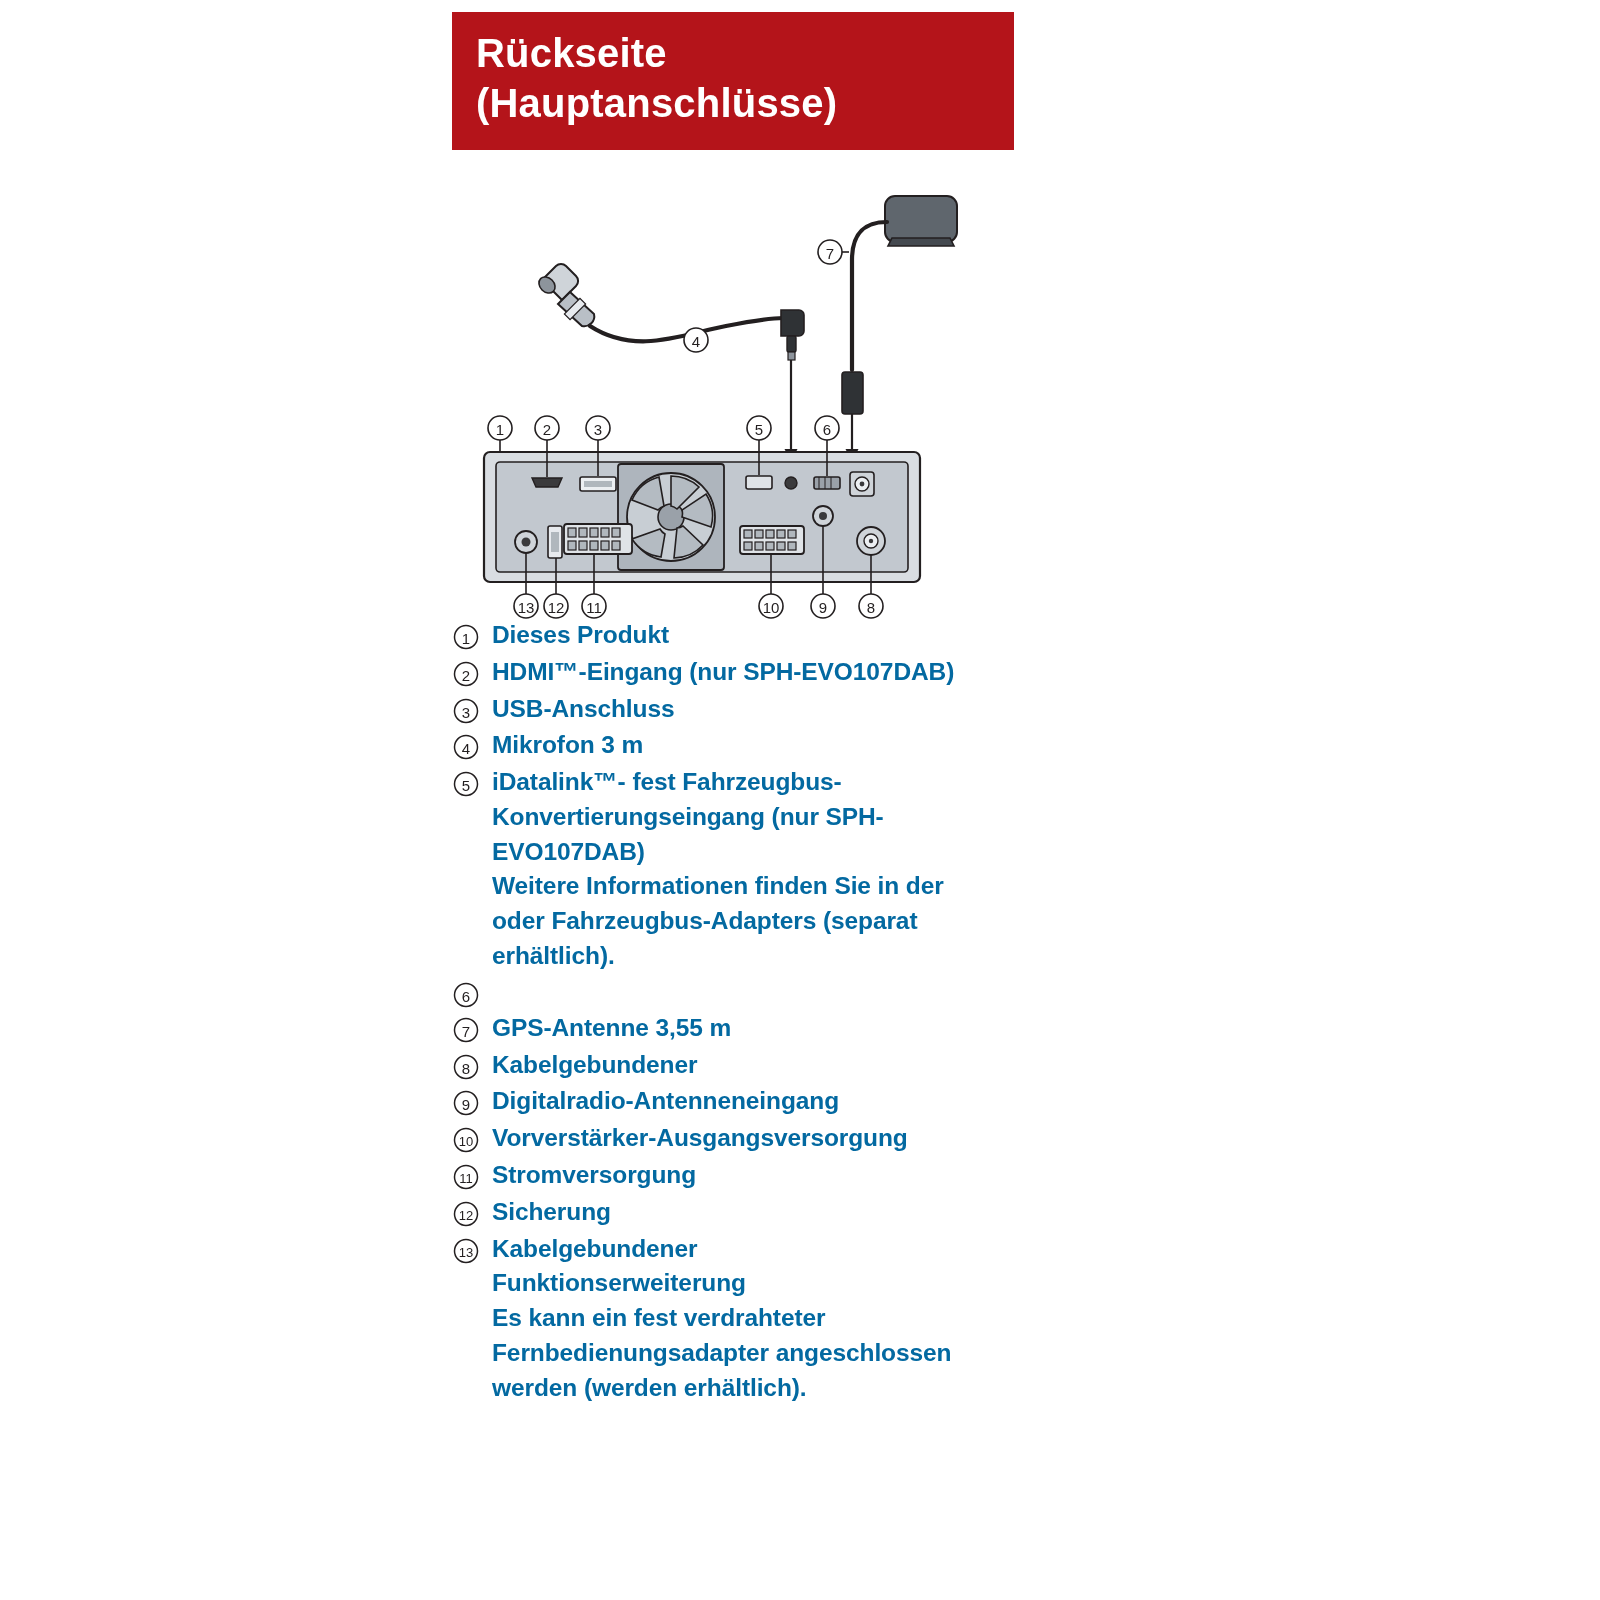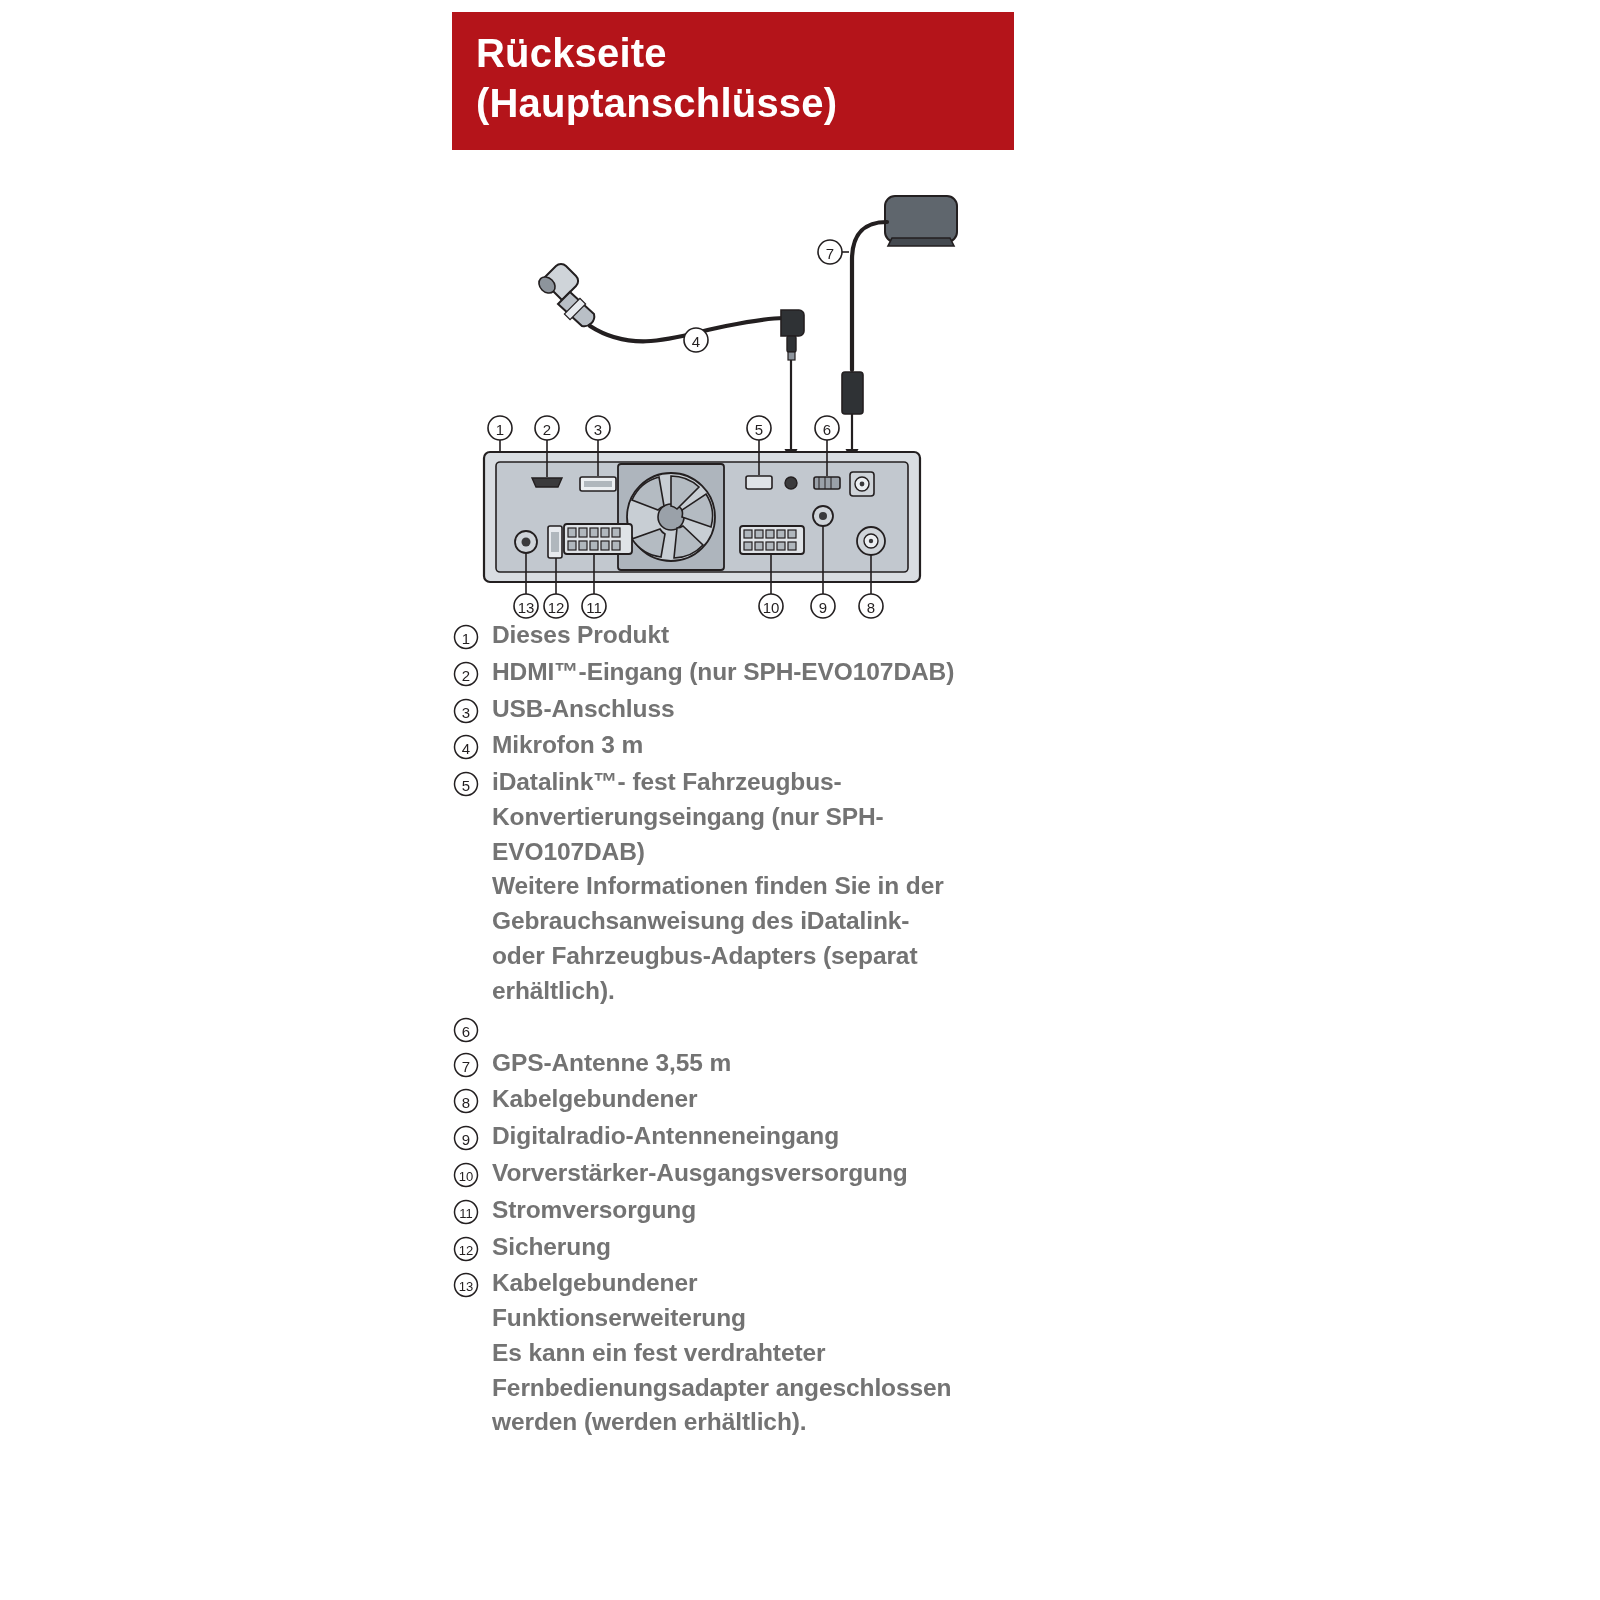--- a/index.html
+++ b/index.html
@@ -69,21 +69,21 @@
     width: 40px;
     padding-top: 5px;
     text-align: left;
   }
   .legend-num svg { display: block; }
   .legend-text {
     font-size: 24.5px;
     line-height: 1.42;
     letter-spacing: -0.1px;
     font-weight: 600;
-    color: #737373;
+    color: #0369a1;
   }
   .legend-text .sub {
     display: block;
   }
 </style>
 </head>
 <body>
 
 <div class="page">
 
@@ -352,21 +352,20 @@
         <svg width="28" height="28" viewBox="0 0 28 28">
             <circle cx="14" cy="14" r="11.5" fill="#fff" stroke="#231f20" stroke-width="1.5"></circle>
             <text x="14" y="15" text-anchor="middle" dominant-baseline="central" font-family="Liberation Sans, sans-serif" font-size="15" fill="#231f20">5</text>
           </svg>
       </div>
       <div class="legend-text">
         <span class="sub">iDatalink™- fest Fahrzeugbus-</span>
         <span class="sub">Konvertierungseingang (nur SPH-</span>
         <span class="sub">EVO107DAB)</span>
         <span class="sub">Weitere Informationen finden Sie in der</span>
-        <span class="sub">Gebrauchsanweisung des iDatalink-</span>
         <span class="sub">oder Fahrzeugbus-Adapters (separat</span>
         <span class="sub">erhältlich).</span>
       </div>
     </div>
 
     <div class="legend-row">
       <div class="legend-num">
         <svg width="28" height="28" viewBox="0 0 28 28">
             <circle cx="14" cy="14" r="11.5" fill="#fff" stroke="#231f20" stroke-width="1.5"></circle>
             <text x="14" y="15" text-anchor="middle" dominant-baseline="central" font-family="Liberation Sans, sans-serif" font-size="15" fill="#231f20">6</text>

